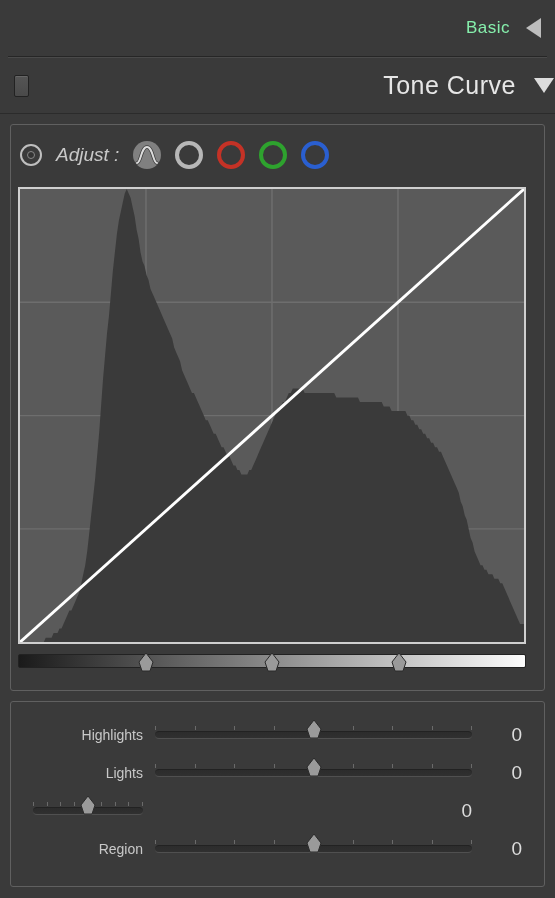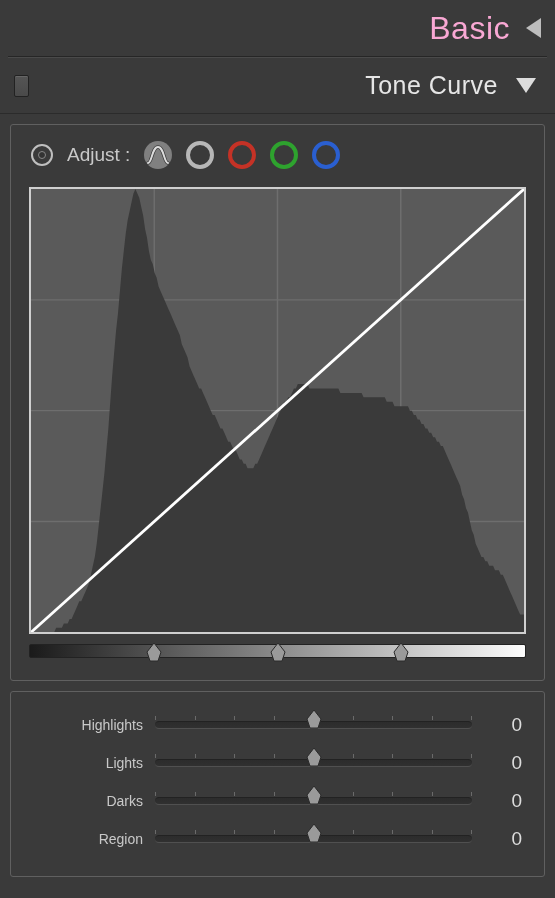--- a/index.html
+++ b/index.html
@@ -8,50 +8,51 @@
 
   
   .basic-row {
     height: 56px;
     display: flex;
     align-items: center;
     justify-content: flex-end;
     padding: 0 14px 0 0;
     gap: 16px;
   }
-  .basic-label { font-size: 32px; color: #f9a8d4; letter-spacing: .5px; }
+  .basic-label { font-size: 17px; color: #86efac; letter-spacing: .5px; }
   .tri-left { width: 0; height: 0; border-top: 10px solid transparent; border-bottom: 10px solid transparent; border-right: 15px solid #bdbdbd; }
 
   .thin-sep { height: 2px; background: #2c2c2c; border-top: 1px solid #262626; border-bottom: 1px solid #4a4a4a; margin: 0 8px; }
 
   
   .tc-row {
     height: 56px;
     display: flex;
     align-items: center;
     justify-content: flex-end;
-    padding: 0 19px 0 10px;
+    padding: 0 1px 0 10px;
     gap: 18px;
     border-bottom: 1px solid #2b2b2b;
   }
   .toggle-swatch {
     width: 15px; height: 22px; background: linear-gradient(#555,#4a4a4a);
     border: 1px solid #222; border-radius: 2px; margin-right: auto; margin-left: 4px;
     box-shadow: inset 0 1px 0 #666;
   }
   .tc-label { font-size: 25px; color: #e6e6e6; letter-spacing: .5px; }
   .tri-down { width: 0; height: 0; border-left: 10px solid transparent; border-right: 10px solid transparent; border-top: 15px solid #dcdcdc; }
 
   
   .tc-panel {
     margin: 10px 10px 10px 10px;
     border: 1px solid #606060;
     border-radius: 3px;
-    padding: 14px 18px 22px 18px;
+    padding: 14px 18px 22px 7px;
     background: #3a3a3a;
+    font-style: italic;
   }
   .adjust-row {
     display: flex; align-items: center; gap: 10px; padding: 0 2px 10px 2px;
   }
   .tat {
     width: 22px; height: 22px; border-radius: 50%; border: 2px solid #bfbfbf;
     display:flex; align-items:center; justify-content:center;
   }
   .tat-dot { width: 8px; height: 8px; border-radius: 50%; background: #333; border: 1px solid #888; }
   .adjust-lbl { font-size: 19px; color: #c9c9c9; margin-left: 4px; margin-right: 2px; }
@@ -246,21 +247,20 @@
             </div>
             <div class="thumb" style="left: 50%;">
               <svg viewBox="0 0 20 22">
                 <path d="M10 2 L17 11 L14 20 L6 20 L3 11 Z" fill="#9a9a9a" stroke="#2a2a2a" stroke-width="1"></path>
               </svg>
             </div>
           </div>
           <div class="val">0</div>
         </div>
         <div class="slider-row">
-          <div class="lbl">Darks</div>
           <div class="slider">
             <div class="track">
               <div class="ticks">
                 <span></span>
                 <span></span>
                 <span></span>
                 <span></span>
                 <span></span>
                 <span></span>
                 <span></span>

